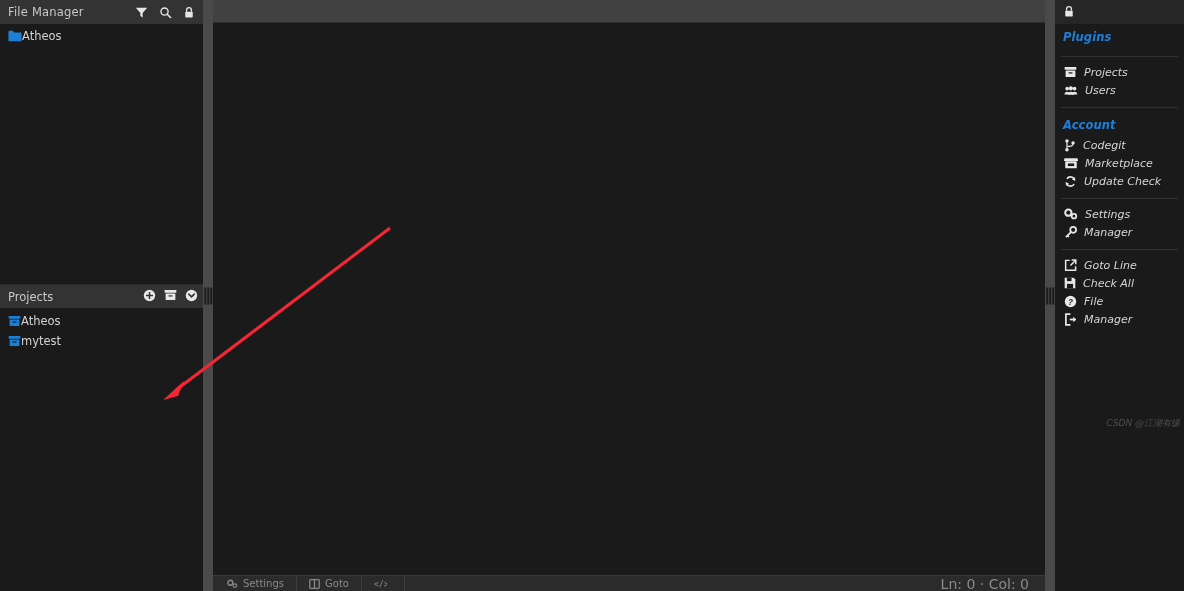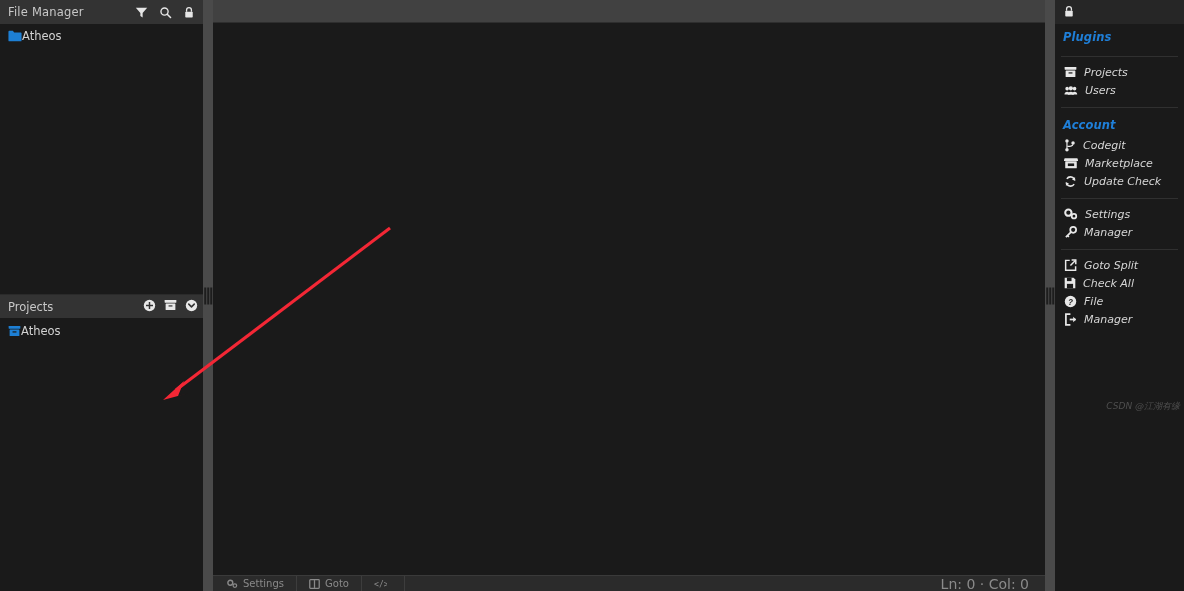--- a/index.html
+++ b/index.html
@@ -131,21 +131,21 @@
   .rs-item {
     display: flex; align-items: center; gap: 7px;
     height: 18px;
     padding-left: 9px;
     color: #d6d6d6; font-size: 11px;
   }
   .rs-item svg { display: block; flex: 0 0 auto; }
 
   .watermark {
     position: absolute;
-    right: 4px; bottom: 20px;
+    right: 4px; bottom: 3px;
     color: #4e4e4e;
     font-size: 9px;
     font-family: "DejaVu Sans", "Liberation Sans", sans-serif;
     white-space: nowrap;
   }
 
   
   .annotation {
     position: absolute;
     left: 0; top: 0;
@@ -224,20 +224,30 @@
       <div class="tree-row">
         <span>
           <svg width="13" height="12" viewBox="0 0 16 14">
               <rect x="0.8" y="0.8" width="14.4" height="3.3" rx="0.6" fill="#1d7fd4"></rect>
               <rect x="2" y="5" width="12" height="8.2" rx="0.7" fill="#1d7fd4"></rect>
               <rect x="5.6" y="7.4" width="4.8" height="1.5" fill="#1a1a1a"></rect>
             </svg>
         </span>
         <span>Atheos</span>
       </div>
+      <div class="tree-row">
+        <span>
+          <svg width="13" height="12" viewBox="0 0 16 14">
+              <rect x="0.8" y="0.8" width="14.4" height="3.3" rx="0.6" fill="#1d7fd4"></rect>
+              <rect x="2" y="5" width="12" height="8.2" rx="0.7" fill="#1d7fd4"></rect>
+              <rect x="5.6" y="7.4" width="4.8" height="1.5" fill="#1a1a1a"></rect>
+            </svg>
+        </span>
+        <span>mytest</span>
+      </div>
     </div>
     <div class="projects-fill"></div>
   </div>
 
   <div class="splitter">
     <span class="grip">
         <i></i>
         <i></i>
         <i></i>
       </span>
@@ -395,21 +405,21 @@
 
       <div class="rs-group">
         <div class="rs-item">
           <span>
             <svg width="13" height="13" viewBox="0 0 15 15">
                 <path d="M6.6 1.6H1.9v11.5h11.5V8.4" fill="none" stroke="#e8e8e8" stroke-width="1.7"></path>
                 <path d="M8.8 1.2h4.8v4.8" fill="none" stroke="#e8e8e8" stroke-width="1.7"></path>
                 <line x1="13.4" y1="1.4" x2="7.4" y2="7.4" stroke="#e8e8e8" stroke-width="1.7"></line>
               </svg>
           </span>
-          <span>Goto Split</span>
+          <span>Goto Line</span>
         </div>
         <div class="rs-item">
           <span>
             <svg width="12" height="12" viewBox="0 0 14 14">
                 <path d="M0.8 0.8h10.4L13.2 2.8v10.4H0.8z" fill="#e8e8e8"></path>
                 <rect x="3.4" y="0.8" width="5.4" height="4" fill="#1a1a1a"></rect>
                 <rect x="3.4" y="8" width="7.2" height="5.2" fill="#1a1a1a"></rect>
               </svg>
           </span>
           <span>Check All</span>

